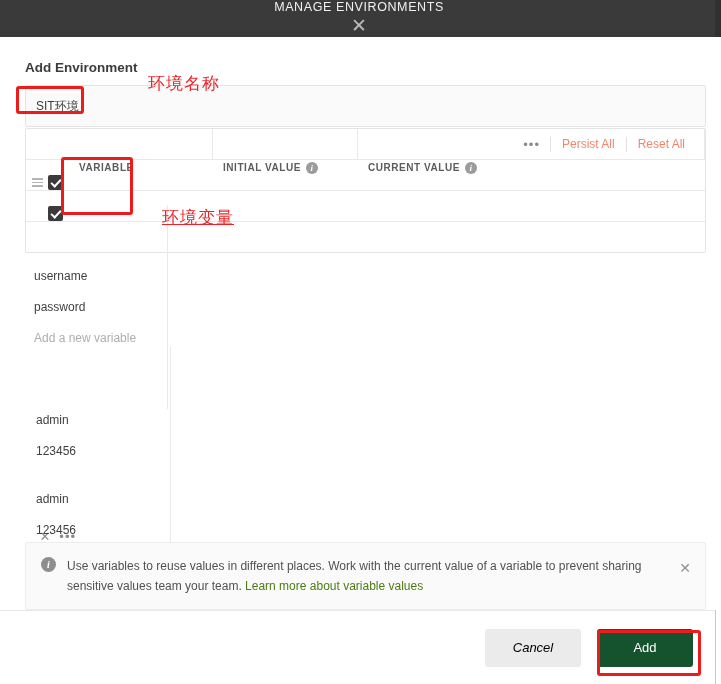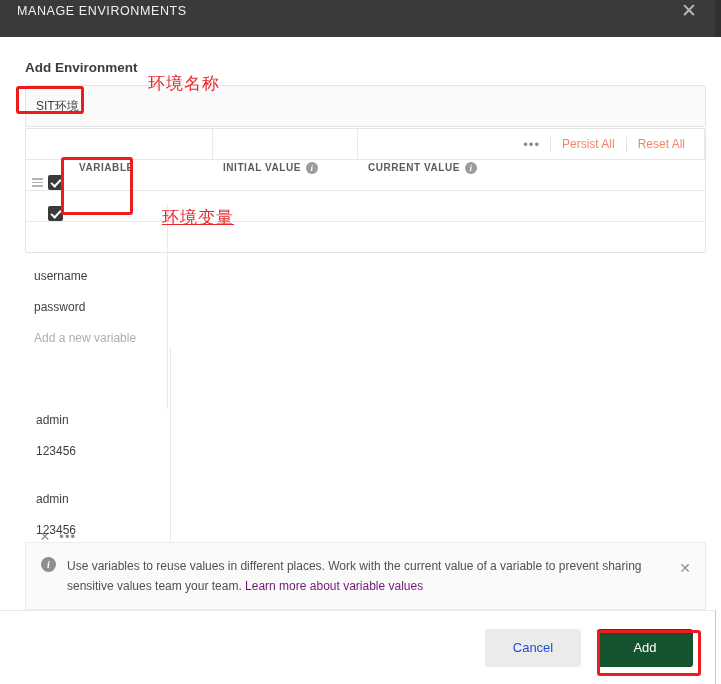--- a/index.html
+++ b/index.html
@@ -24,20 +24,21 @@
   .titlebar {
     position: absolute;
     left: 0; top: 0;
     width: 715px;
     height: 37px;
     background: #3a3a3a;
     display: flex;
     align-items: center;
     justify-content: space-between;
     padding: 0 14px 16px 17px;
+    flex-direction: column;
   }
   .titlebar-text {
     color: #f0f0f0;
     font-size: 12.5px;
     letter-spacing: 0.6px;
     font-weight: 400;
   }
   .titlebar-close {
     color: #b9b9b9;
     font-size: 19px;
@@ -215,21 +216,21 @@
     justify-content: center;
     margin-top: 1px;
   }
   .info-banner .btext {
     flex: 1 1 auto;
     padding: 0 18px 0 11px;
     font-size: 12px;
     line-height: 20px;
     color: #515151;
   }
-  .info-banner .btext a { color: #701a75; text-decoration: none; cursor: pointer; }
+  .info-banner .btext a { color: #4d7c0f; text-decoration: none; cursor: pointer; }
   .info-banner .bclose { flex: 0 0 auto; color: #909090; font-size: 14px; cursor: pointer; line-height: 1; margin-top: 5px; }
 
   
   .footer {
     position: absolute;
     left: 0; top: 610px;
     width: 715px;
     height: 74px;
     background: #ffffff;
     border-top: 1px solid #e8e8e8;
@@ -241,21 +242,21 @@
   }
   .btn {
     font-family: inherit;
     font-size: 13px;
     border: none;
     border-radius: 3px;
     cursor: pointer;
     height: 38px;
     padding: 0 24px;
   }
-  .btn-cancel { background: #ebebeb; color: #1d4ed8; min-width: 96px; }
+  .btn-cancel { background: #ebebeb; color: #000000; min-width: 96px; font-style: italic; }
   .btn-add    { background: #14532d; color: #ffffff; min-width: 96px; }
 
   
   .anno-box {
     position: absolute;
     border: 3px solid #ec1c1c;
     border-radius: 3px;
     pointer-events: none;
     z-index: 30;
   }

